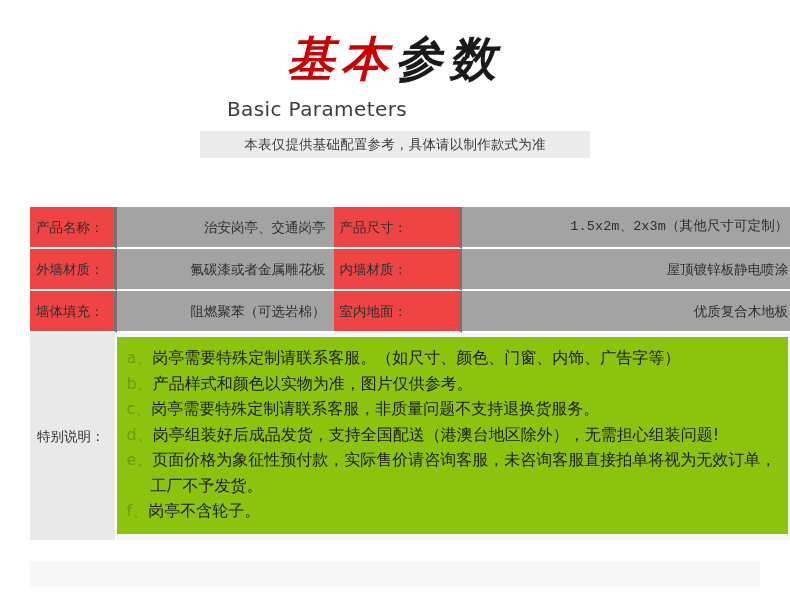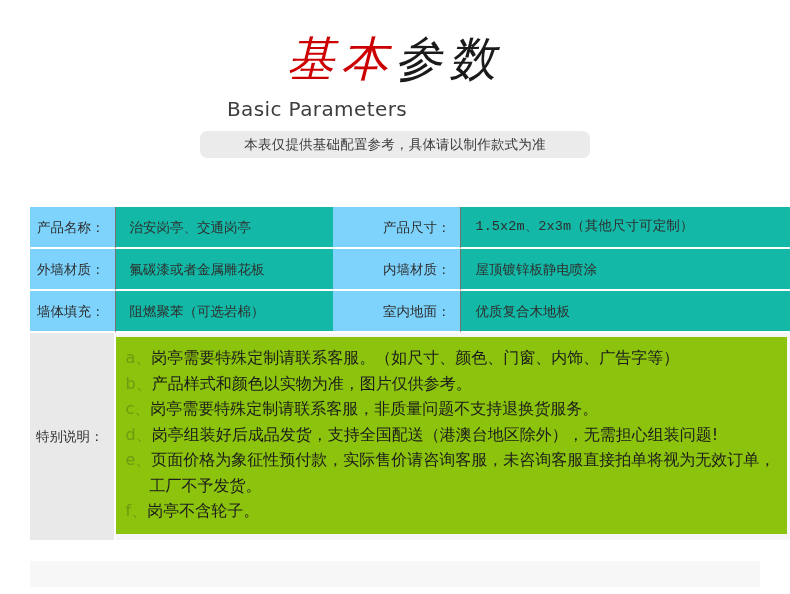--- a/index.html
+++ b/index.html
@@ -29,21 +29,21 @@
   }
 
   .title-cn {
     position: absolute;
     left: 0;
     top: 30px;
     width: 790px;
     text-align: center;
     font-family: "DejaVu Serif", "Liberation Serif", serif;
     font-size: 47px;
-    font-weight: normal;
+    font-weight: bold;
     font-style: italic;
     letter-spacing: 7px;
     line-height: 58px;
     white-space: nowrap;
   }
   .title-cn .part-red  { color: #cc0000; }
   .title-cn .part-dark { color: #1a1a1a; }
 
   .title-en {
     position: absolute;
@@ -64,21 +64,20 @@
     top: 131px;
     width: 390px;
     height: 27px;
     background: #ebebeb;
     display: flex;
     align-items: center;
     justify-content: center;
     font-size: 13.5px;
     color: #3a3a3a;
     letter-spacing: 0.2px;
-    border-radius: 7px;
   }
 
   
   .param-table {
     position: absolute;
     left: 30px;
     top: 207px;
     width: 730px;
     background: #f7f7f7;
     border-collapse: separate;
@@ -87,31 +86,30 @@
 
   .param-table td {
     vertical-align: middle;
     font-size: 13.5px;
     color: #2e2e2e;
     border-bottom: 2px solid #ffffff;
     line-height: 22px;
   }
 
   .cell-label {
-    background: #7dd3fc;
+    background: #ef4444;
+    padding: 9px 10px 9px 6px;
+    white-space: nowrap;
+    border-right: 3px solid #737373;
+    width: 113px;
+  }
+
+  .cell-value {
+    background: #a3a3a3;
     text-align: right;
-    padding: 9px 10px 9px 6px;
-    white-space: nowrap;
-    border-right: 1px solid #737373;
-    width: 113px;
-  }
-
-  .cell-value {
-    background: #14b8a6;
-    text-align: left;
     padding: 9px 8px 9px 14px;
   }
 
   .col-a-label { width: 113px; }
   .col-a-value { width: 197px; }
   .col-b-label { width: 117px; }
   .col-b-value { width: 303px; }
 
   .cell-value.size-val {
     font-family: Liberation Mono, monospace;

